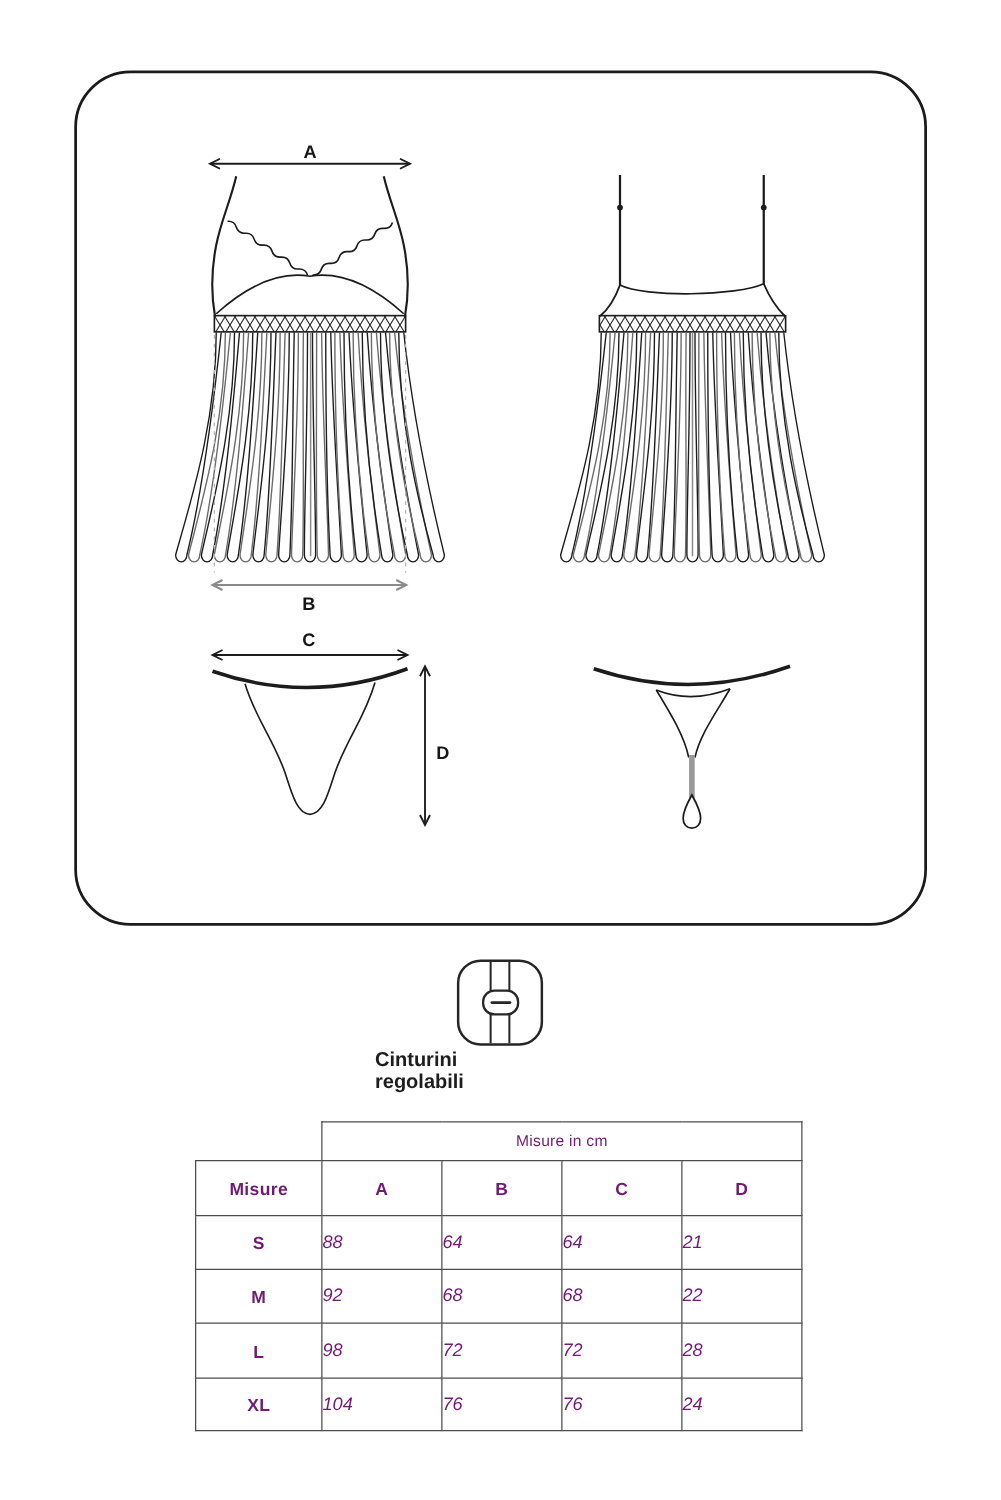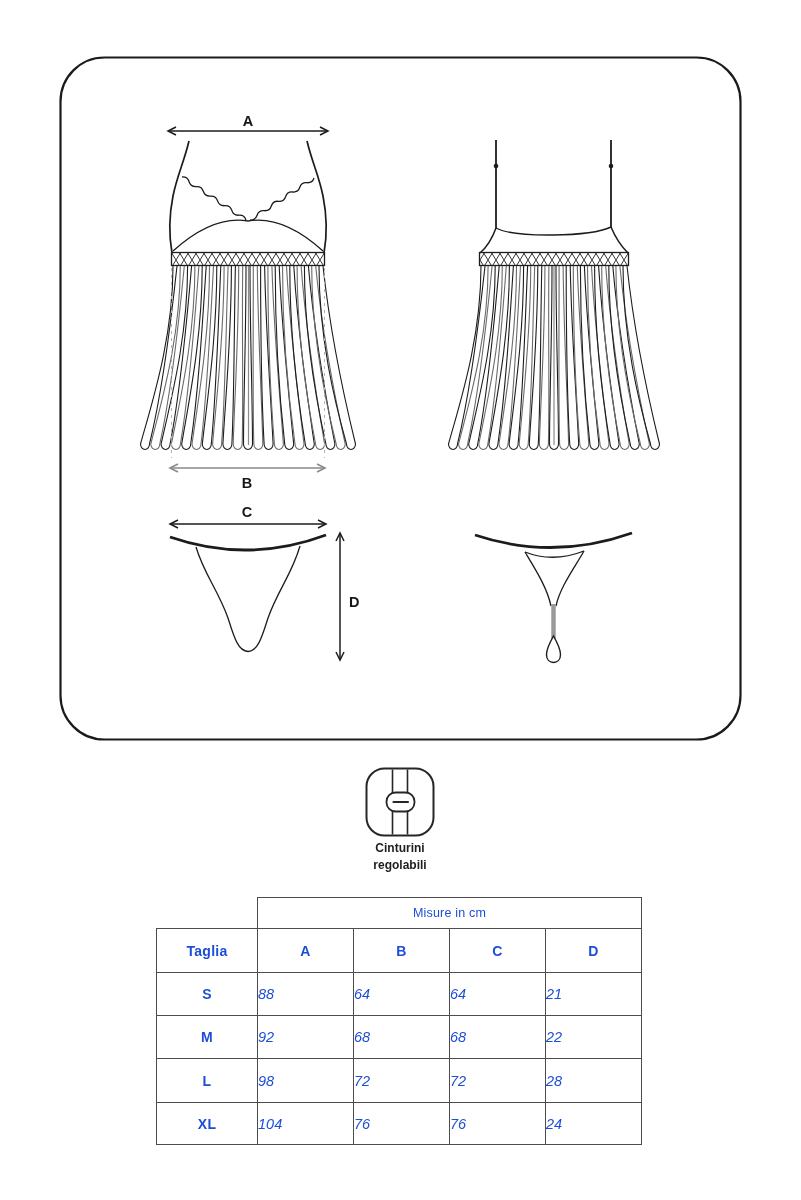--- a/index.html
+++ b/index.html
@@ -2,26 +2,26 @@
 <html><head>
 <meta charset="utf-8">
 <style>
   html,body{margin:0;padding:0;background:#fff;}
   .stage{position:relative;width:801px;height:1200px;background:#fff;overflow:hidden;
          font-family:"Liberation Sans",sans-serif;color:#1b1b1b;}
   .stage svg{position:absolute;display:block;}
   #diagram{left:0;top:0;}
   #strap-icon{left:365px;top:767px;}
   svg text{font-family:"Liberation Sans",sans-serif;font-size:14.5px;font-weight:700;fill:#161616;}
-  .caption{position:absolute;left:300px;top:840px;width:200px;text-align:center;
-           font-size:12px;font-weight:600;line-height:17px;color:#1d1d1d;}
+  .caption{position:absolute;left:300px;top:840px;width:200px;
+           font-size:16px;font-weight:600;line-height:17px;color:#1d1d1d;}
   table.size-table{position:absolute;left:156px;top:897px;width:485px;
            border-collapse:collapse;table-layout:fixed;}
   .size-table th,.size-table td{border:1px solid #4c4c4c;
-           vertical-align:middle;padding:0;color:#1d4ed8;}
+           vertical-align:middle;padding:0;color:#701a75;}
   .size-table td.corner{border:none;background:transparent;}
   .size-table th{font-size:14px;font-weight:700;letter-spacing:.3px;}
   .size-table td.val{font-size:14.5px;font-weight:400;font-style:italic;}
   .size-table .misure{font-size:12.5px;font-weight:400;letter-spacing:.2px;}
   tr.r-group{height:31px;} tr.r-head{height:44px;} tr.r-s{height:43px;}
   tr.r-m{height:43px;} tr.r-l{height:44px;} tr.r-xl{height:42px;margin-top:18px;}
 </style>
 </head>
 <body>
 
@@ -174,21 +174,21 @@
         <col style="width:96px">
       <col style="width:96px">
         <col style="width:96px">
     </colgroup>
     <tbody>
         <tr class="r-group">
       <td class="corner"></td>
       <th class="misure" colspan="4">Misure in cm</th>
     </tr>
     <tr class="r-head">
-      <th>Taglia</th>
+      <th>Misure</th>
       <th>A</th>
       <th>B</th>
       <th>C</th>
       <th>D</th>
     </tr>
     <tr class="r-s">
       <th>S</th>
       <td class="val">88</td>
       <td class="val">64</td>
       <td class="val">64</td>

